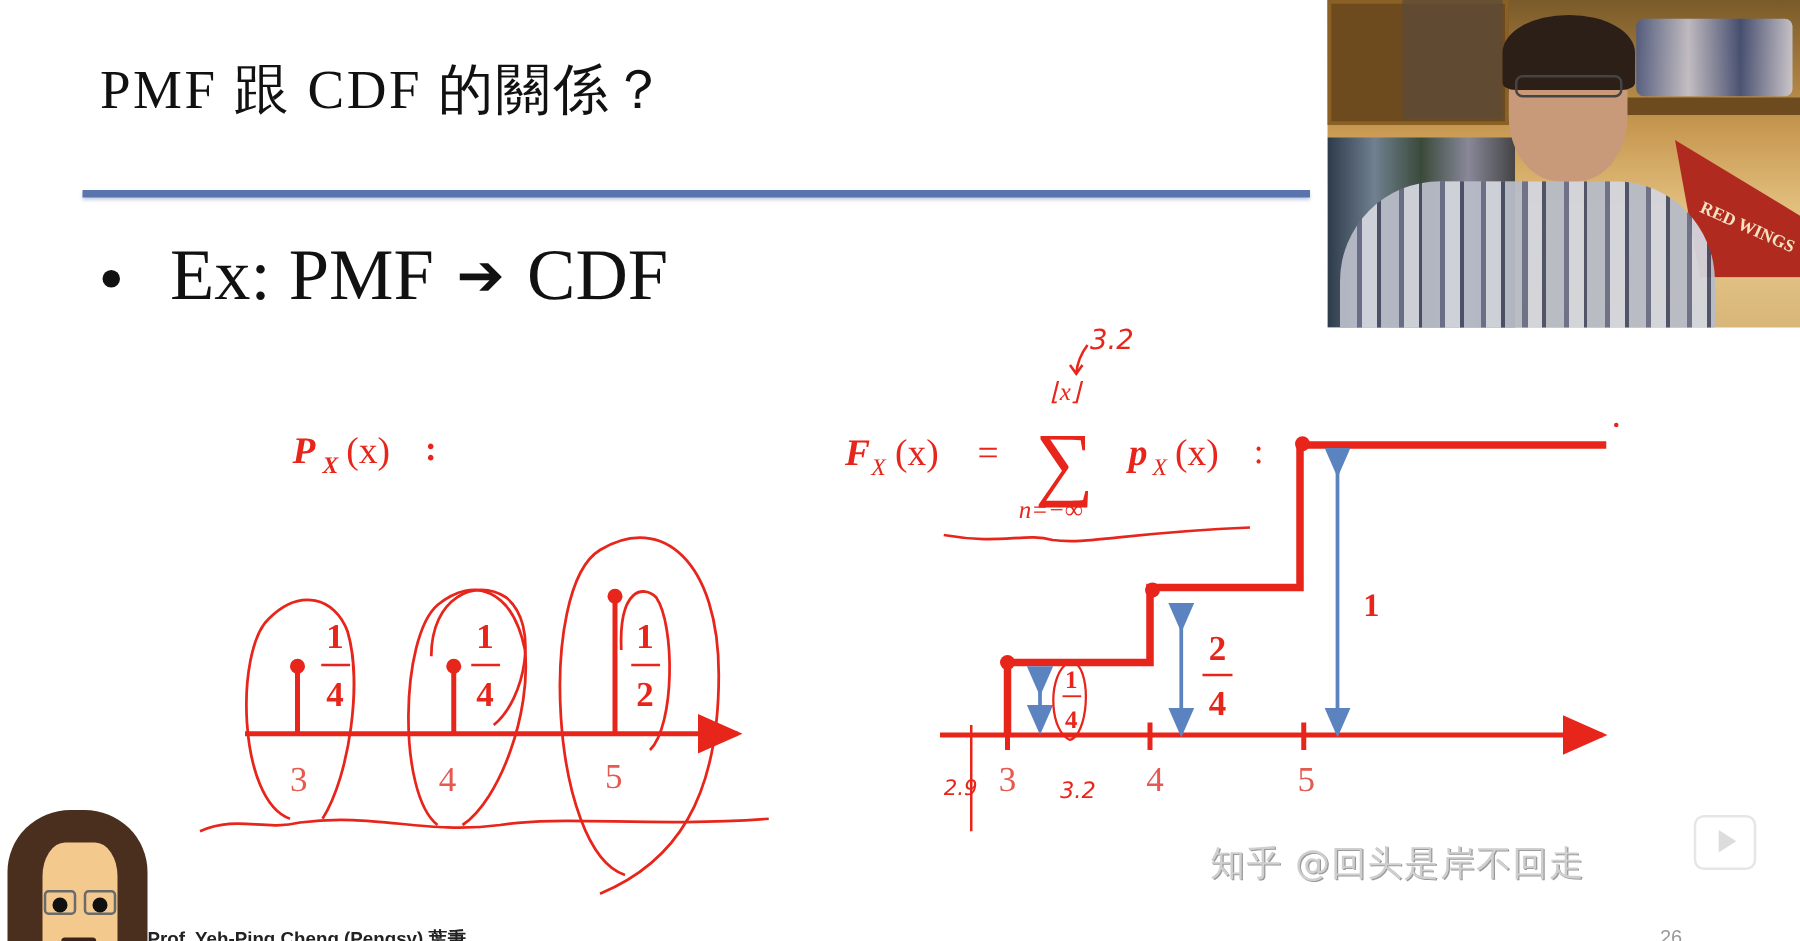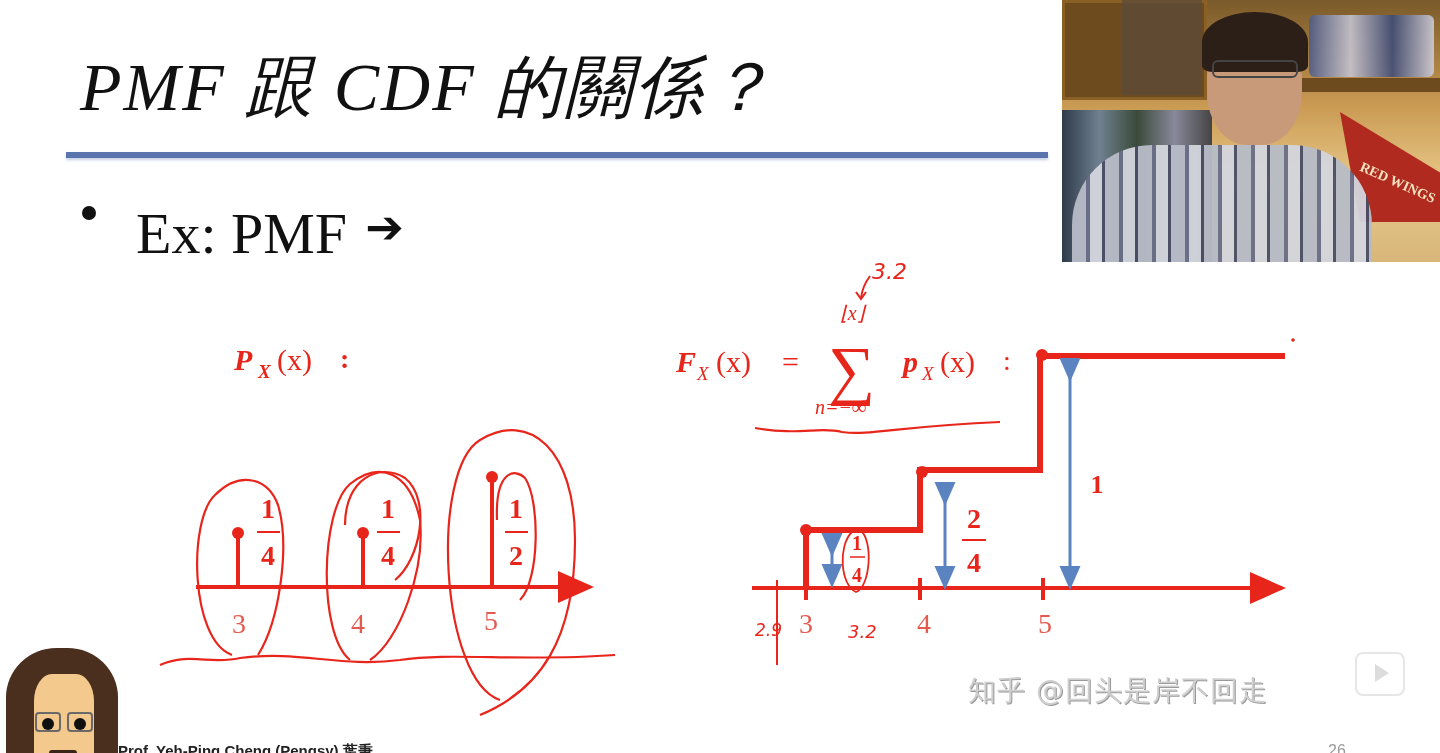--- a/index.html
+++ b/index.html
@@ -1,19 +1,19 @@
 <!DOCTYPE html>
 <html><head>
 <meta charset="utf-8">
 <style>
   html, body { margin:0; padding:0; }
   body { width:1440px; height:753px; background:#ffffff; position:relative; overflow:hidden; font-family:"Liberation Serif", serif; }
-  .title { position:absolute; left:80px; top:42px; font-size:68px; color:#111; letter-spacing:2px; white-space:nowrap;font-style:italic; }
+  .title { position:absolute; left:80px; top:42px; font-size:44px; color:#111; letter-spacing:2px; white-space:nowrap; }
   .rule { position:absolute; left:66px; top:152px; width:982px; height:6px; background:#5a74ad; box-shadow:0 2px 3px rgba(90,116,173,0.35); }
-  .bullet-row { position:absolute; left:82px; top:186px; font-size:58px; color:#111; white-space:nowrap; display:flex; align-items:flex-start;margin-top:14px; }
+  .bullet-row { position:absolute; left:82px; top:186px; font-size:58px; color:#111; white-space:nowrap; display:flex; align-items:center; }
   .bullet-dot { width:14px; height:14px; border-radius:50%; background:#111; margin-right:40px; margin-top:6px; }
   .bullet-row .arrow { display:inline-block; margin:0 18px; font-family:"DejaVu Sans", sans-serif; font-weight:bold; font-size:46px; }
   .webcam { position:absolute; left:1062px; top:0; width:378px; height:262px; overflow:hidden;
             background:linear-gradient(180deg,#7a5a2a 0%,#c99a52 40%,#e9c98a 70%,#d8b67a 100%); }
   .webcam .cabinet { position:absolute; left:0; top:0; width:145px; height:100px; background:#6e4b1f; border:3px solid #8a6025; box-sizing:border-box; }
   .webcam .cabinet2 { position:absolute; left:60px; top:0; width:80px; height:95px; background:#5a4a3a; opacity:.7; }
   .webcam .books { position:absolute; left:0; top:110px; width:150px; height:152px; background:linear-gradient(90deg,#2d3a4a,#708090,#3a4a3a,#889,#444); }
   .webcam .shelf { position:absolute; right:0; top:78px; width:140px; height:14px; background:#6e4b1f; }
   .webcam .toys { position:absolute; right:6px; top:15px; width:125px; height:62px; background:linear-gradient(90deg,#4a5a8a,#c8c8d8,#3a4a7a,#d0d0e0); border-radius:6px; opacity:.85; }
   .webcam .pennant { position:absolute; right:0; top:112px; width:100px; height:110px; background:#b02a20; clip-path:polygon(0 0,100% 55%,100% 100%,20% 100%); }
@@ -40,20 +40,21 @@
 </head>
 <body>
 
 <div class="title">PMF 跟 CDF 的關係？</div>
 <div class="rule"></div>
 
 <div class="bullet-row">
   <span class="bullet-dot"></span>
   <span>Ex: PMF</span>
   <span class="arrow">➔</span>
+  <span>CDF</span>
 </div>
 
 <div class="webcam">
   <div class="cabinet"></div>
   <div class="cabinet2"></div>
   <div class="books"></div>
   <div class="toys"></div>
   <div class="shelf"></div>
   <div class="pennant"></div>
   <div class="pennant-text">RED WINGS</div>

